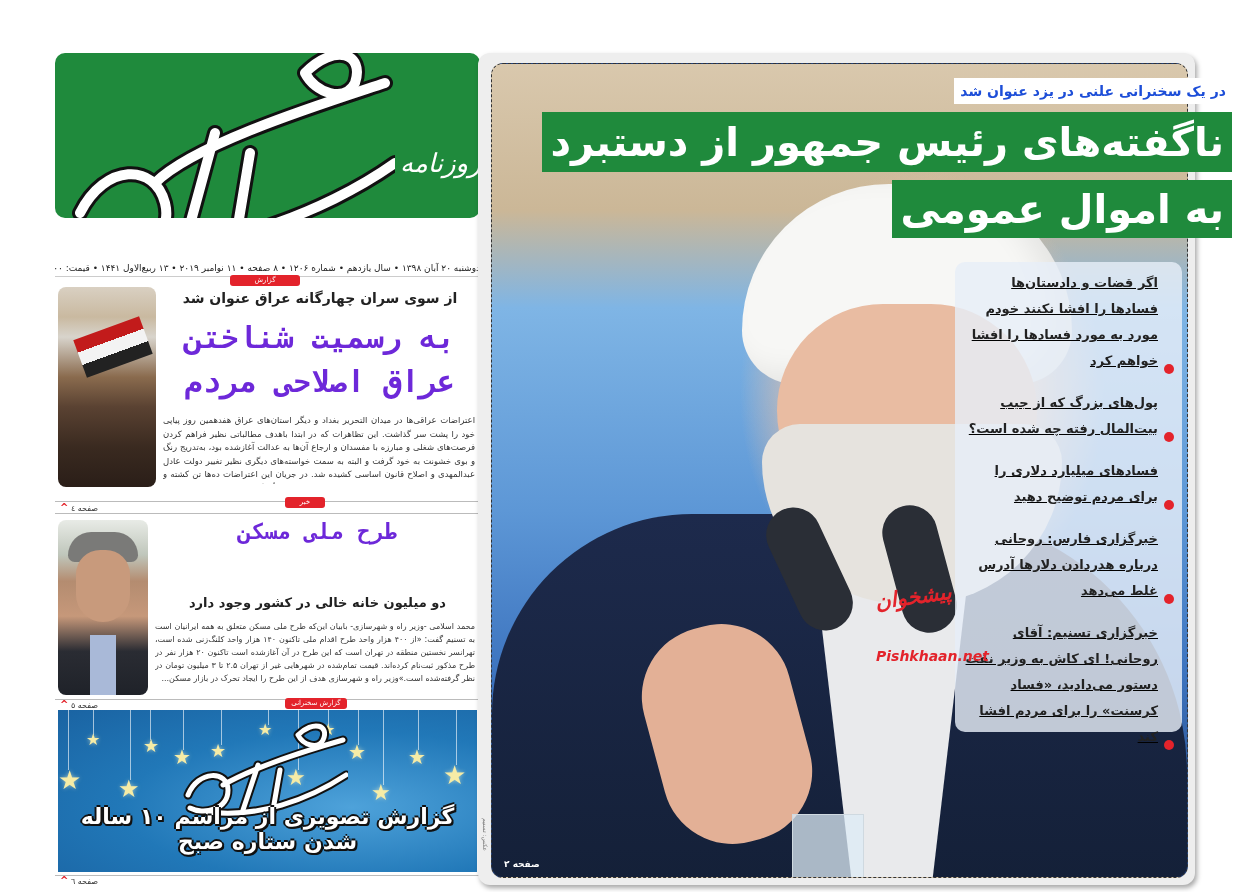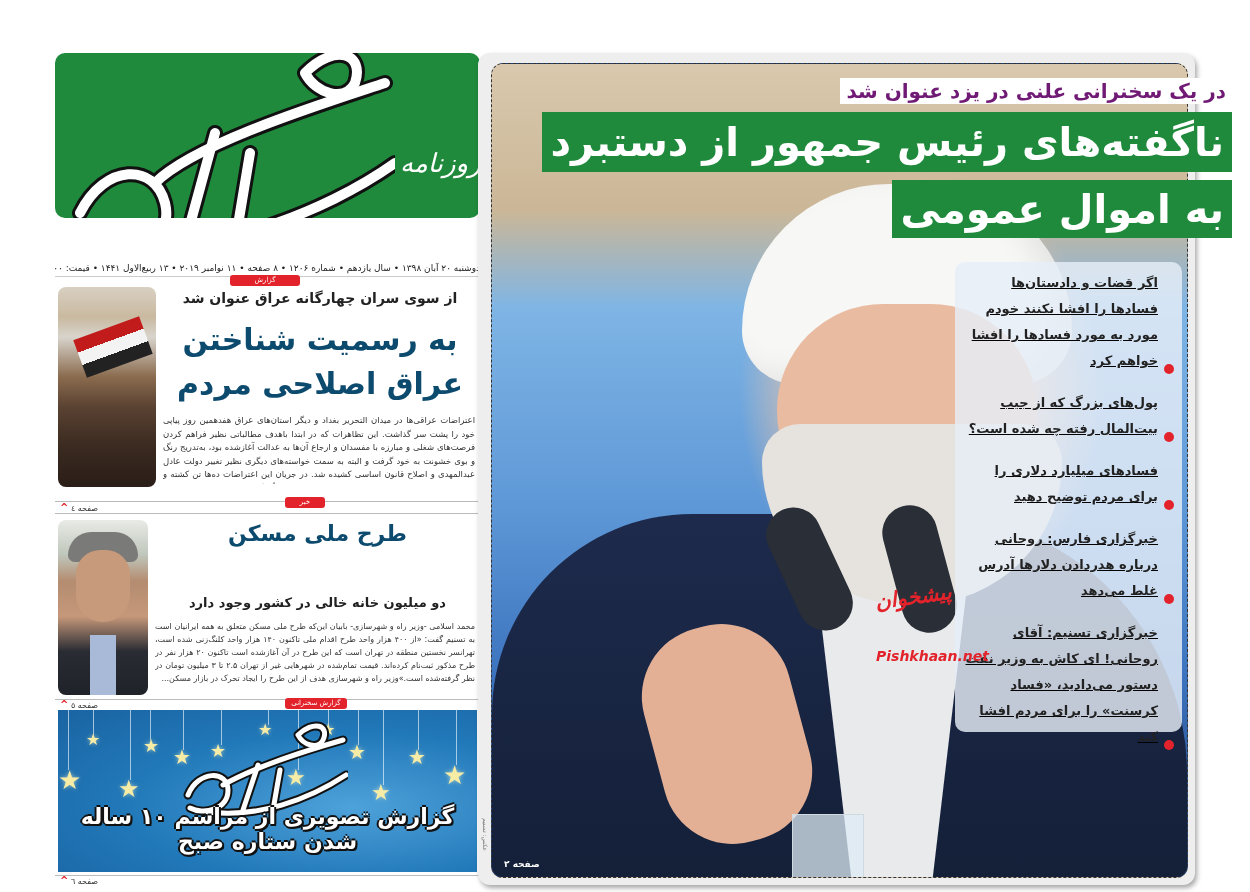--- a/index.html
+++ b/index.html
@@ -11,21 +11,21 @@
   #masthead .logo{position:absolute;left:10px;top:-10px;width:330px;height:230px;}
   #masthead .daily{position:absolute;left:345px;top:95px;color:#fff;font-size:26px;font-family:"DejaVu Serif",serif;font-style:italic;}
   #dateline{left:55px;top:260px;width:425px;height:16px;font-size:9px;color:#222;text-align:right;white-space:nowrap;overflow:hidden;line-height:16px;border-bottom:1px solid #ccc;}
   .tag{background:#e3232b;color:#fff;font-size:7px;border-radius:3px;text-align:center;line-height:11px;height:11px;}
   
   #s1-photo{left:58px;top:287px;width:98px;height:200px;border-radius:8px;overflow:hidden;
     background:linear-gradient(180deg,#d9d0c2 0%,#c9b9a0 15%,#d8d4cc 25%,#8a6b4e 45%,#5a4232 60%,#3a2a20 80%,#2a1e18 100%);}
   #s1-photo .flag{position:absolute;left:20px;top:40px;width:70px;height:40px;transform:rotate(-20deg);
     background:linear-gradient(180deg,#c21b1b 0 33%,#f3f3f3 33% 66%,#222 66% 100%);}
   .kicker{font-weight:bold;color:#222;text-align:center;}
-  .headline{font-weight:bold;color:#0c4a6e;text-align:center;line-height:1.25;}
+  .headline{font-weight:bold;color:#6d28d9;text-align:center;line-height:1.25;font-family:Liberation Mono, monospace;}
   .body-text{font-size:8.5px;color:#333;line-height:13.5px;text-align:justify;}
   .pageref{font-size:8px;color:#333;line-height:10px;}
   .pageref .car{color:#e3232b;font-size:10px;font-weight:bold;}
   .rule{height:1px;background:#bbb;}
   
   #s2-photo{left:58px;top:520px;width:90px;height:175px;border-radius:8px;overflow:hidden;
     background:linear-gradient(180deg,#e8ebe6 0%,#bfc6bb 20%,#b48c70 35%,#c6987a 55%,#2a2c33 75%,#1f2229 100%);}
   #s2-photo .hair{position:absolute;left:10px;top:12px;width:70px;height:30px;border-radius:35px 35px 10px 10px;background:#7a7a78;}
   #s2-photo .face{position:absolute;left:18px;top:30px;width:54px;height:72px;border-radius:27px 27px 30px 30px;background:#c89a7c;}
   #s2-photo .shirt{position:absolute;left:32px;top:115px;width:26px;height:60px;background:#a9b9d8;}
@@ -44,21 +44,21 @@
       linear-gradient(180deg,#d9c8ad 0%,#cbb797 18%,#7fb5e5 30%,#5d97d6 55%,#3d74bf 75%,#1f3f7a 100%);}
   #main-photo .turban{position:absolute;left:250px;top:120px;width:330px;height:200px;border-radius:165px 165px 60px 60px;background:#f7f7f5;box-shadow:inset -20px -10px 30px rgba(0,0,0,.08);}
   #main-photo .face{position:absolute;left:285px;top:240px;width:260px;height:230px;border-radius:120px 120px 140px 140px;background:#e9bca2;}
   #main-photo .beard{position:absolute;left:270px;top:360px;width:300px;height:180px;border-radius:40px 40px 150px 150px;background:#e6e3de;}
   #main-photo .robe{position:absolute;left:0;top:450px;width:695px;height:370px;background:linear-gradient(180deg,#1d2a4c 0%,#142038 100%);border-radius:200px 260px 0 0;}
   #main-photo .collar{position:absolute;left:320px;top:480px;width:160px;height:340px;background:#e9eaec;clip-path:polygon(0 0,100% 0,75% 100%,25% 100%);}
   #main-photo .mic{position:absolute;background:#2a2e36;border-radius:30px;}
   #main-photo .hand{position:absolute;left:160px;top:560px;width:150px;height:220px;border-radius:70px;background:#e3b096;transform:rotate(-15deg);}
   #main-photo .glass{position:absolute;left:300px;top:750px;width:70px;height:70px;background:rgba(220,235,245,.75);border:1px solid #cfd9e0;}
   #main-photo .pageref2{position:absolute;left:12px;bottom:8px;color:#fff;font-size:9px;font-weight:bold;}
-  #main-kicker{right:18px;top:78px;background:#fff;color:#701a75;font-weight:bold;font-size:20px;padding:0 6px;line-height:26px;}
+  #main-kicker{right:18px;top:78px;background:#fff;color:#1d4ed8;font-weight:bold;font-size:14px;padding:0 6px;line-height:26px;}
   .green-line{position:absolute;right:18px;background:#1f8a3c;color:#fff;font-weight:bold;text-align:right;padding:0 8px;}
   #main-h1{top:112px;font-size:40px;line-height:60px;}
   #main-h2{top:180px;font-size:40px;line-height:58px;}
   #bullets-box{left:955px;top:262px;width:227px;height:470px;background:rgba(230,238,248,.82);border-radius:10px;padding:8px 8px 0 6px;box-sizing:border-box;}
   .bullet{display:flex;flex-direction:row-reverse;align-items:flex-end;margin-bottom:16px;text-decoration:underline;}
   .bullet .dot{width:10px;height:10px;border-radius:50%;background:#e3232b;margin:6px 0 0 6px;flex:none;}
   .bullet .txt{font-size:13px;font-weight:bold;color:#222;line-height:26px;text-align:right;direction:rtl;}
   #watermark{left:875px;top:585px;color:#e3232b;font-size:21px;font-weight:bold;font-style:italic;transform:rotate(-8deg);}
   #watermark2{left:876px;top:648px;color:#e3232b;font-size:14px;font-weight:bold;font-style:italic;}
   #photo-credit{left:481px;top:818px;width:8px;font-size:6px;color:#777;writing-mode:vertical-rl;}

